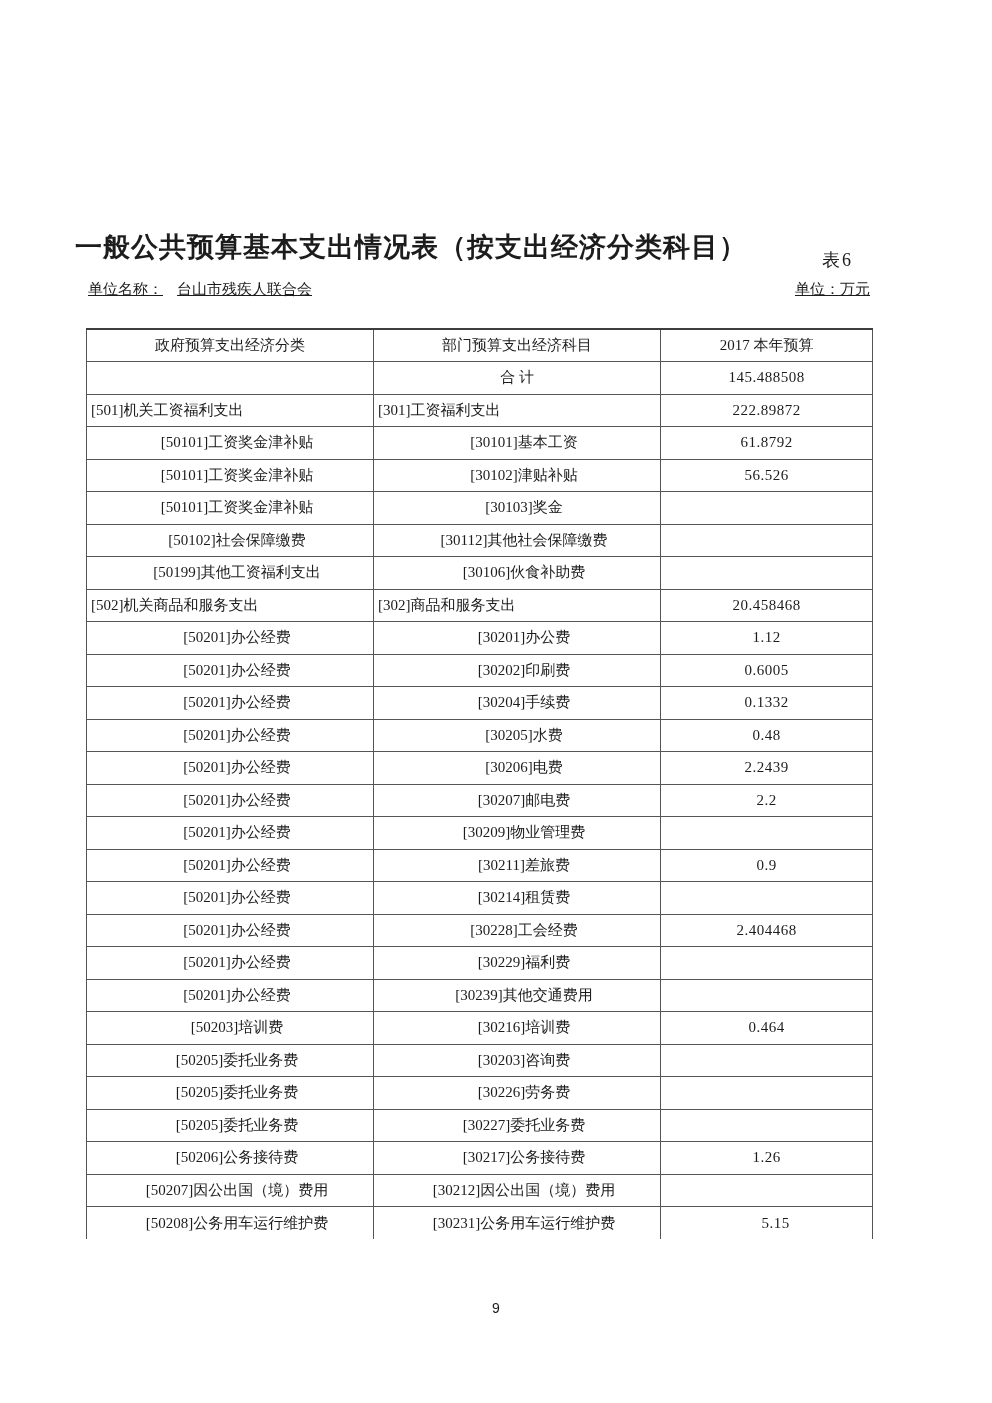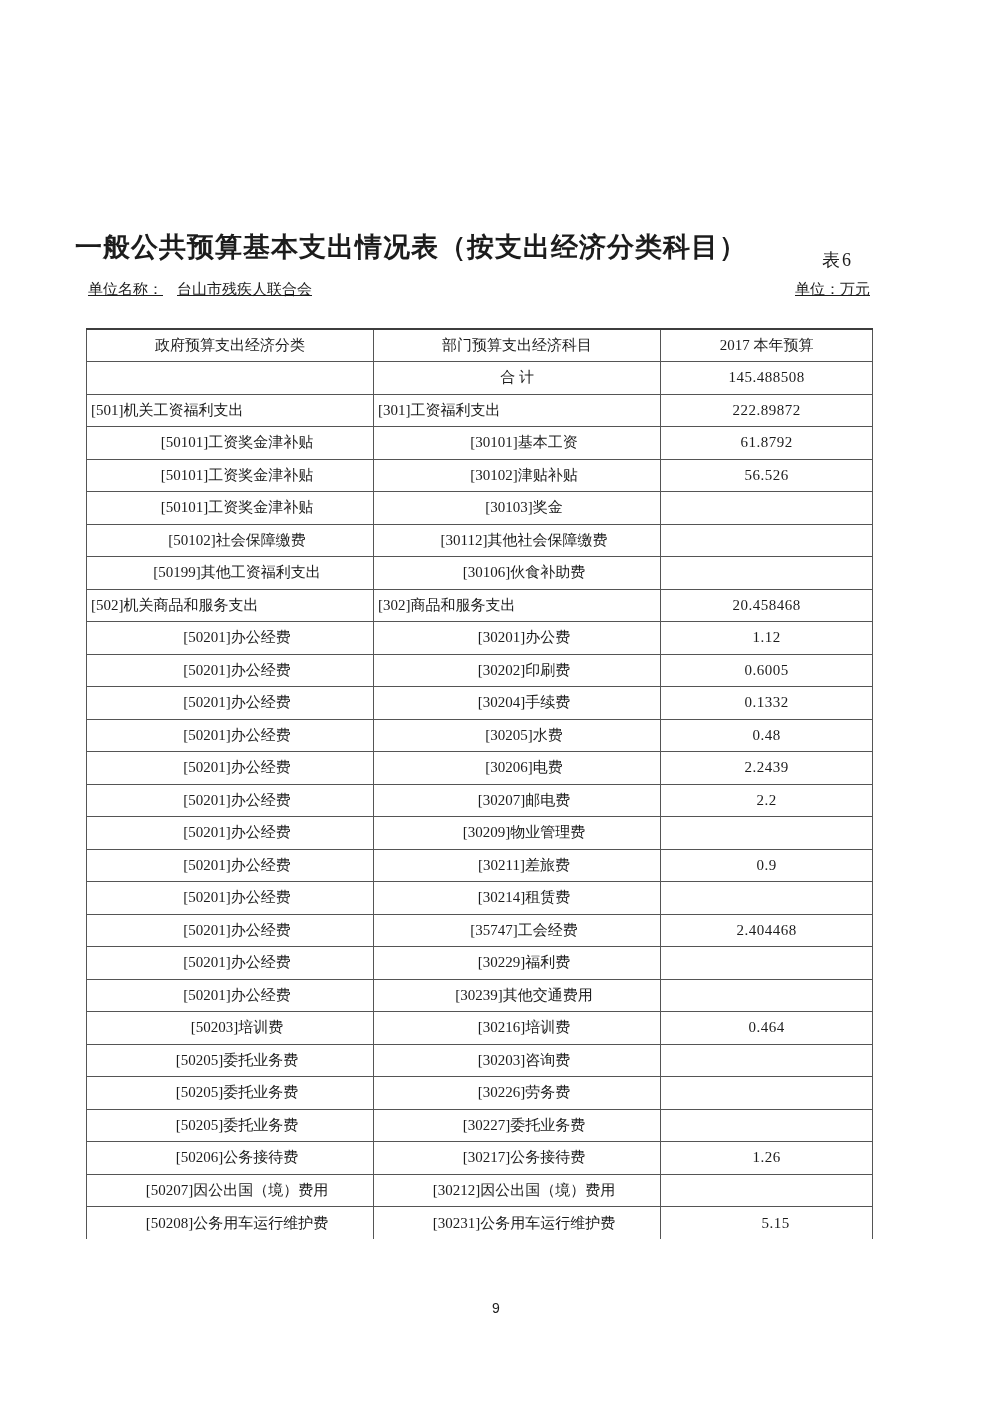--- a/index.html
+++ b/index.html
@@ -161,21 +161,21 @@
           <td class="cell-left indent">[30211]差旅费</td>
           <td class="amount">0.9</td>
         </tr>
         <tr>
           <td class="cell-left indent">[50201]办公经费</td>
           <td class="cell-left indent">[30214]租赁费</td>
           <td class="amount"></td>
         </tr>
         <tr>
           <td class="cell-left indent">[50201]办公经费</td>
-          <td class="cell-left indent">[35747]工会经费</td>
+          <td class="cell-left indent">[30228]工会经费</td>
           <td class="amount">2.404468</td>
         </tr>
         <tr>
           <td class="cell-left indent">[50201]办公经费</td>
           <td class="cell-left indent">[30229]福利费</td>
           <td class="amount"></td>
         </tr>
         <tr>
           <td class="cell-left indent">[50201]办公经费</td>
           <td class="cell-left indent">[30239]其他交通费用</td>

